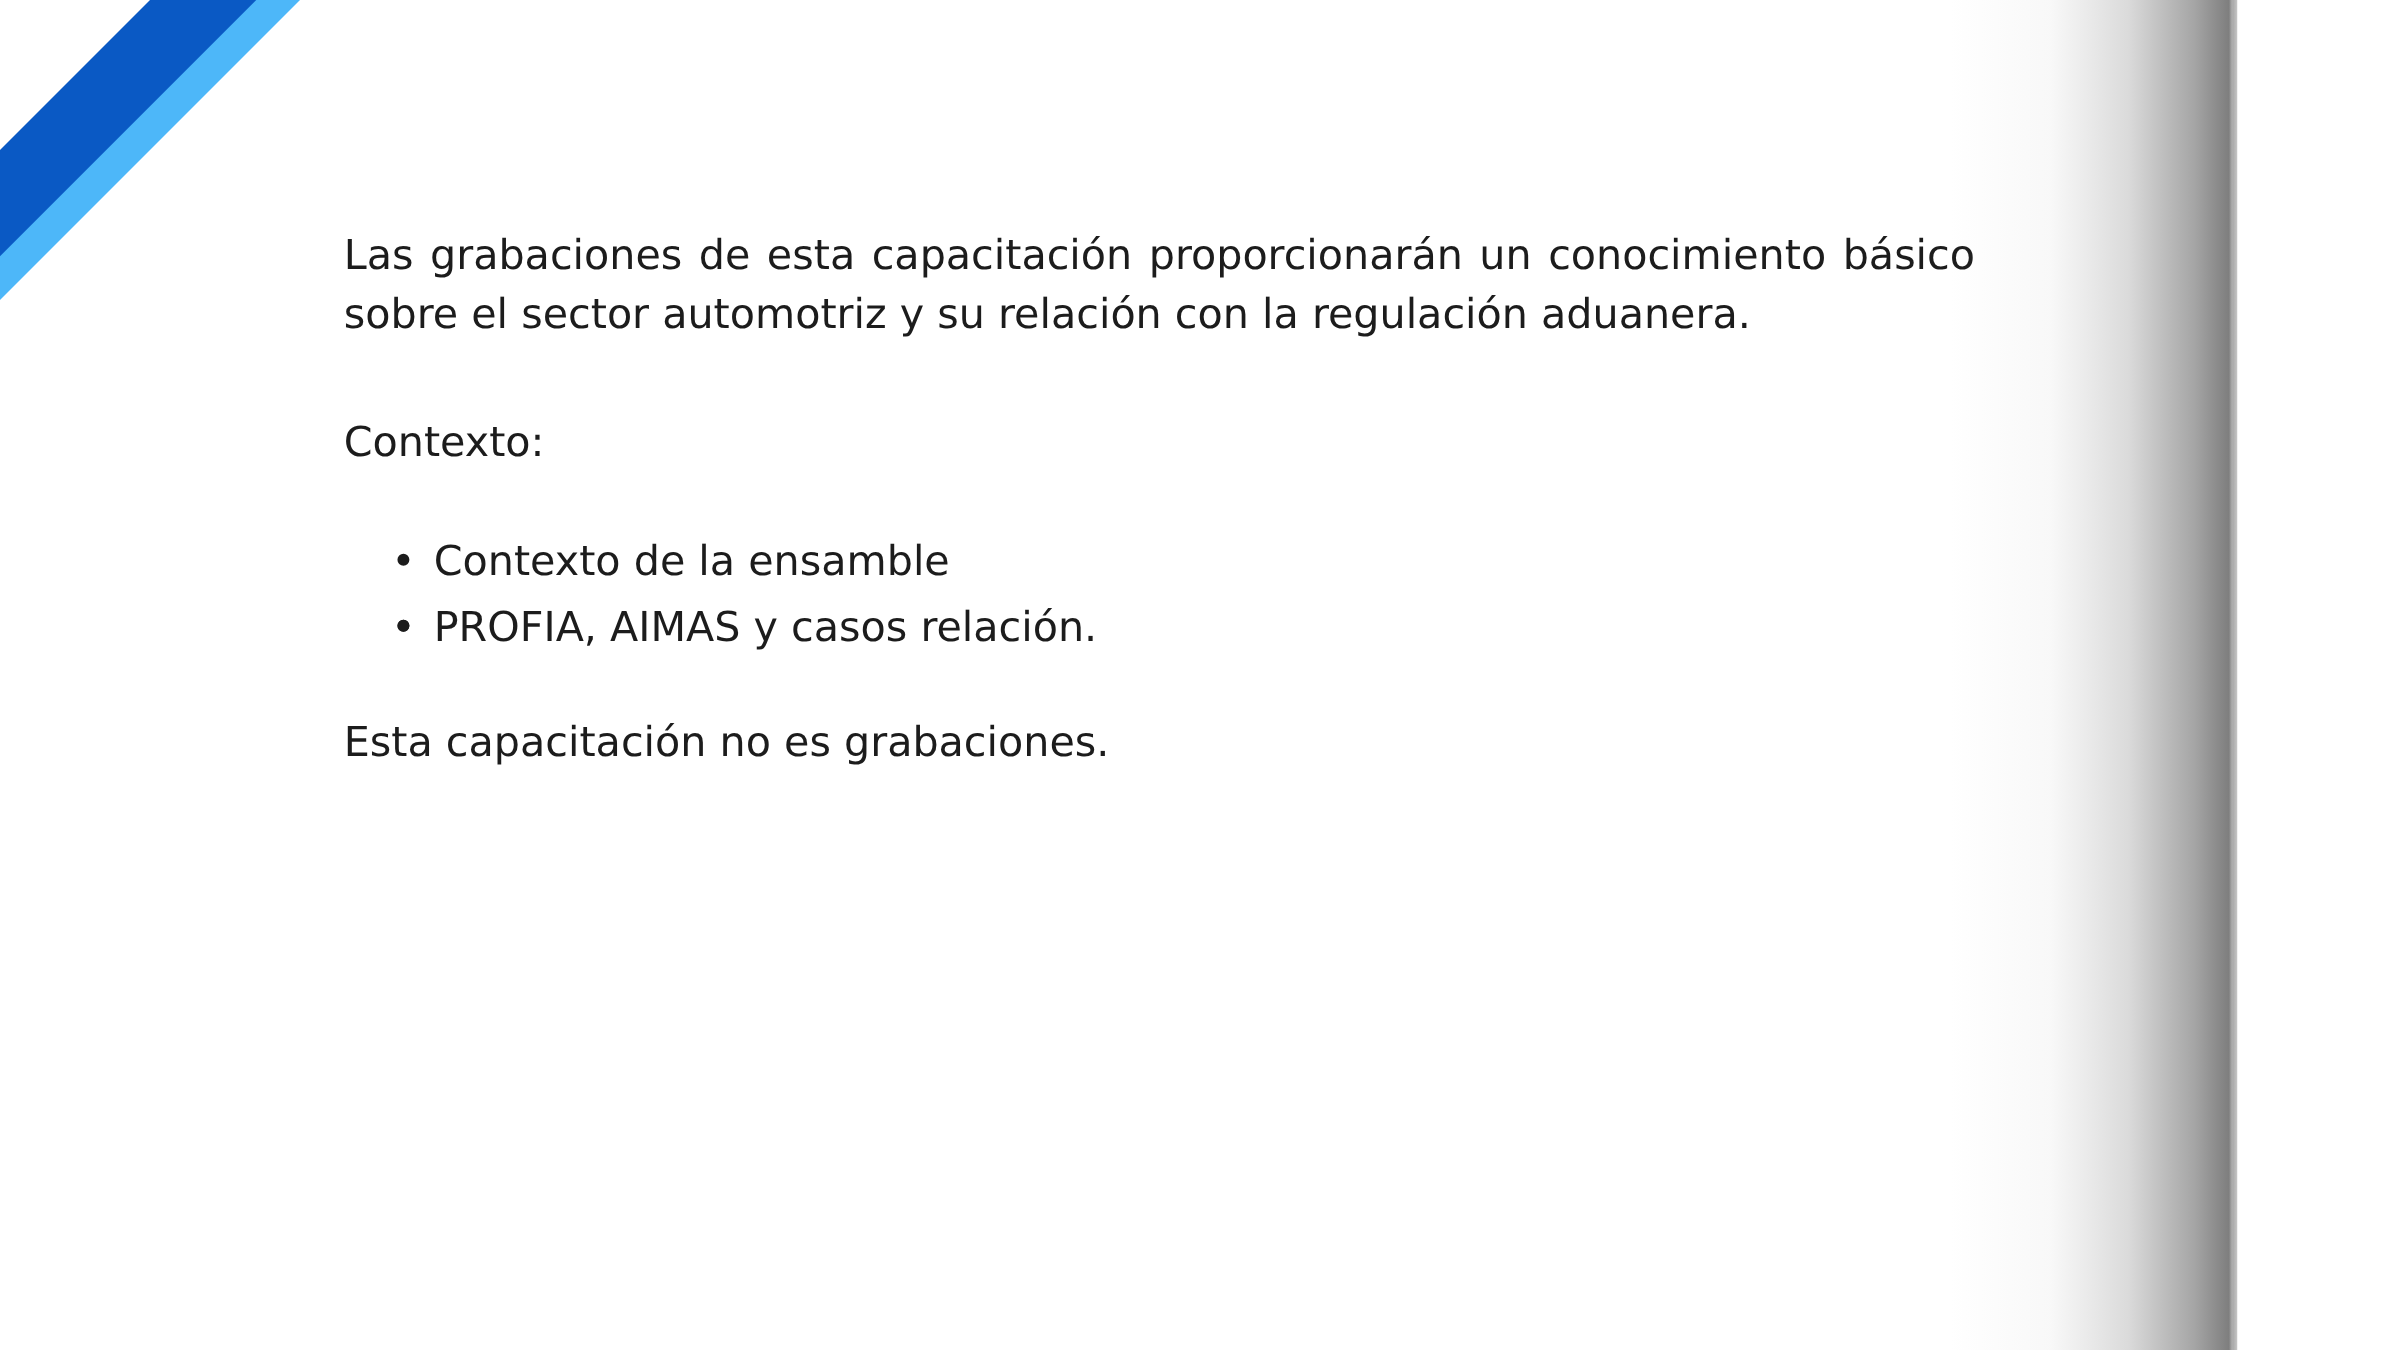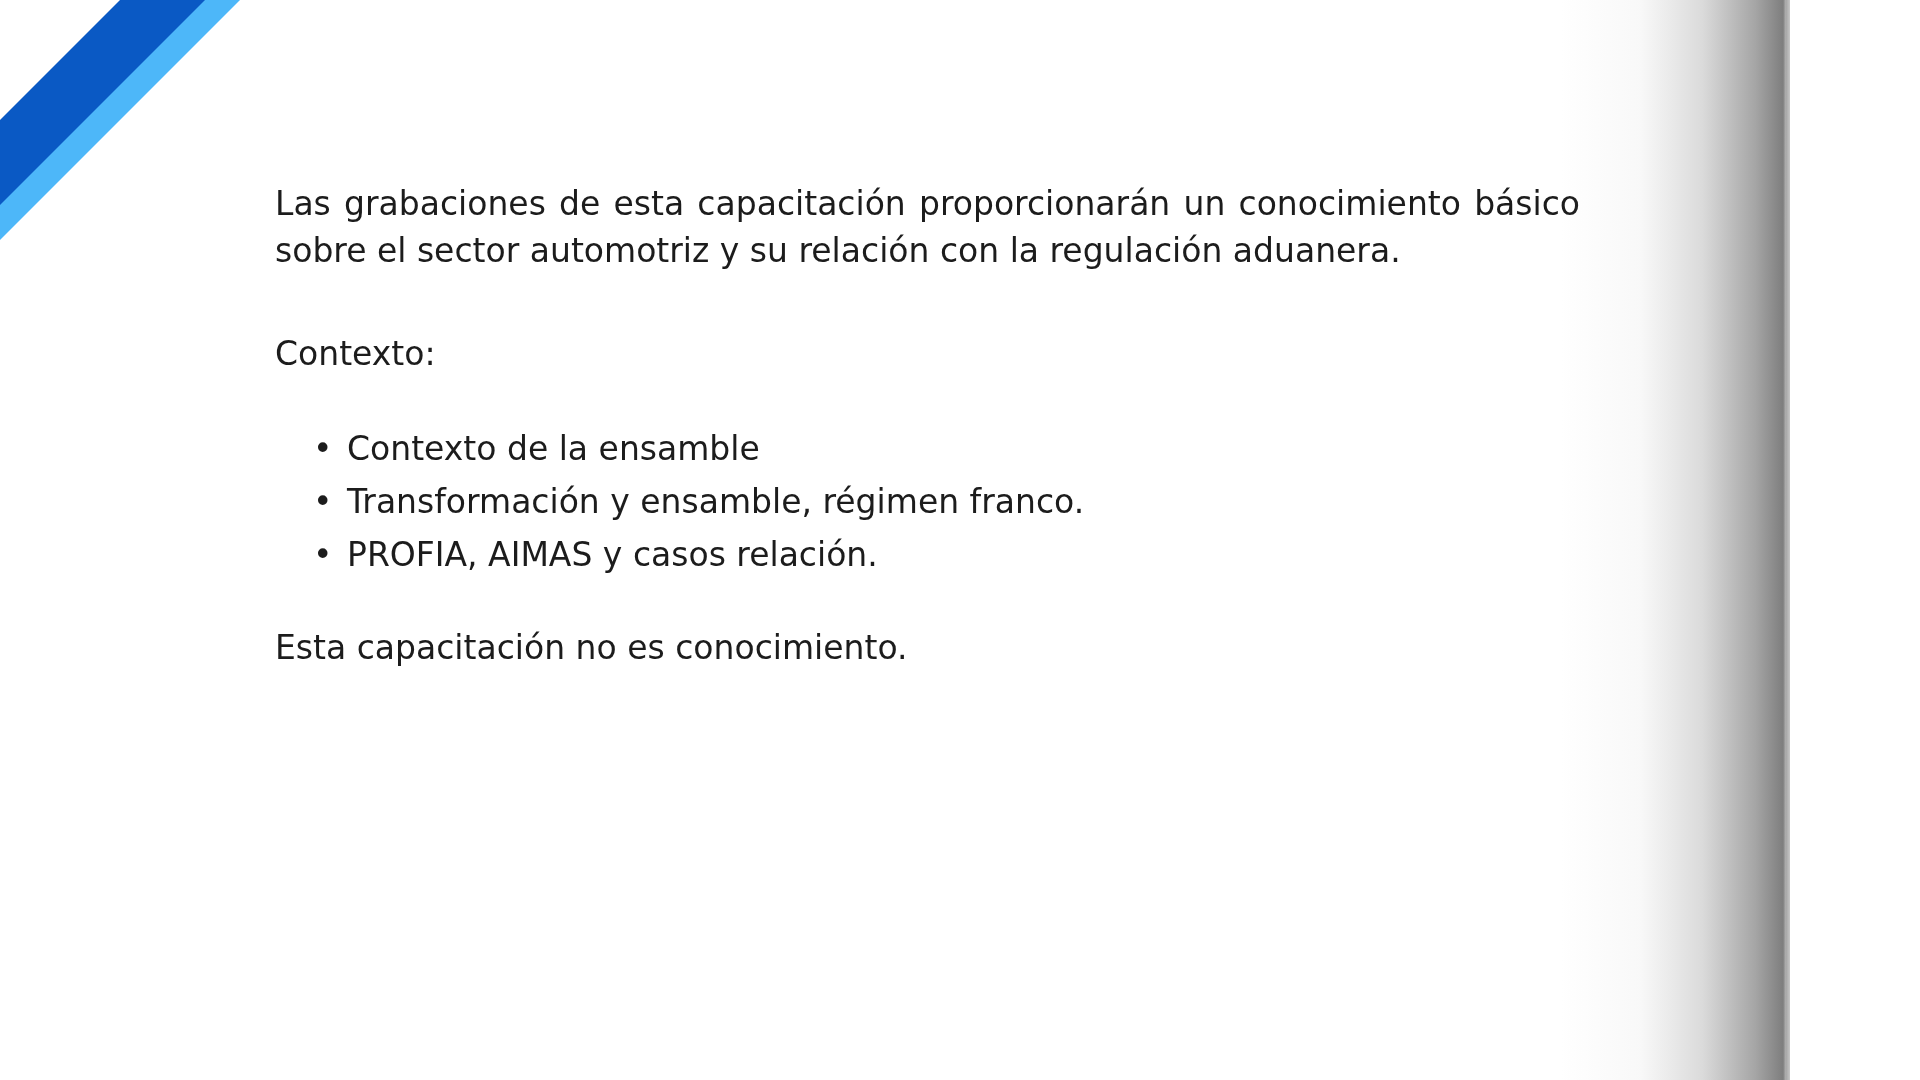--- a/index.html
+++ b/index.html
@@ -149,29 +149,28 @@
 
       <p class="para left" id="contenido-label">Contexto:</p>
 
       <ul id="bullet-list">
         <li>
           <span class="bullet-dot">•</span>
           <span>Contexto de la ensamble</span>
         </li>
         <li>
           <span class="bullet-dot">•</span>
-          <span>Transformación y ensamble, régimen franco.</span>
         </li>
         <li>
           <span class="bullet-dot">•</span>
           <span>PROFIA, AIMAS y casos relación.</span>
         </li>
       </ul>
 
-      <p class="para left" id="closing-paragraph">Esta capacitación no es conocimiento.</p>
+      <p class="para left" id="closing-paragraph">Esta capacitación no es grabaciones.</p>
 
     </div>
 
     <div id="page-shadow"></div>
     <div id="page-edge"></div>
   </div>
 
 </div>
 
 </body></html>

